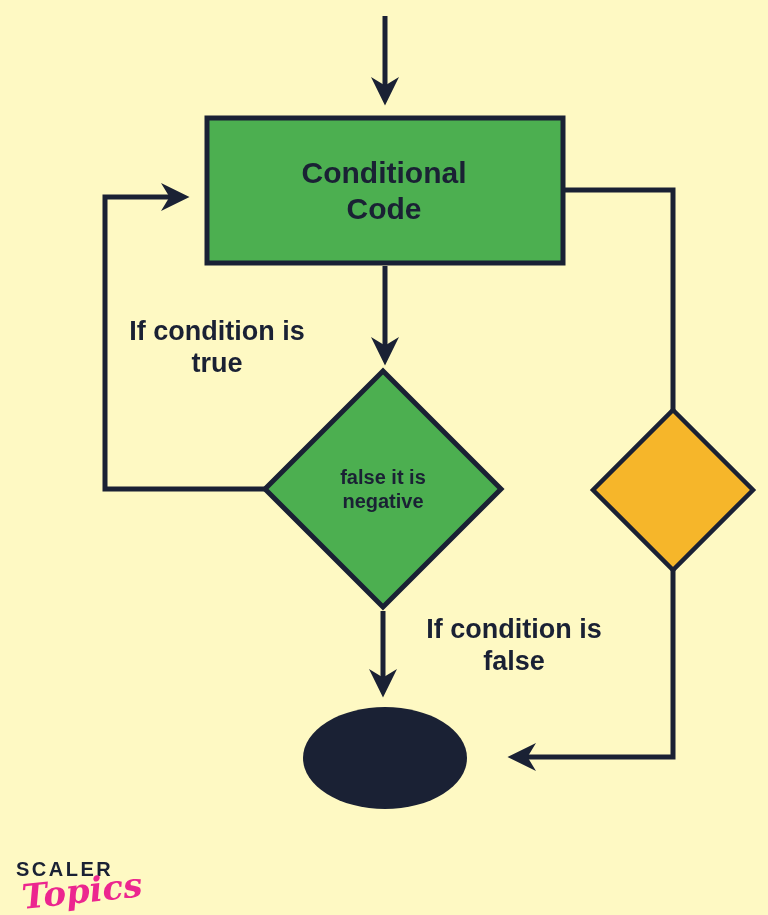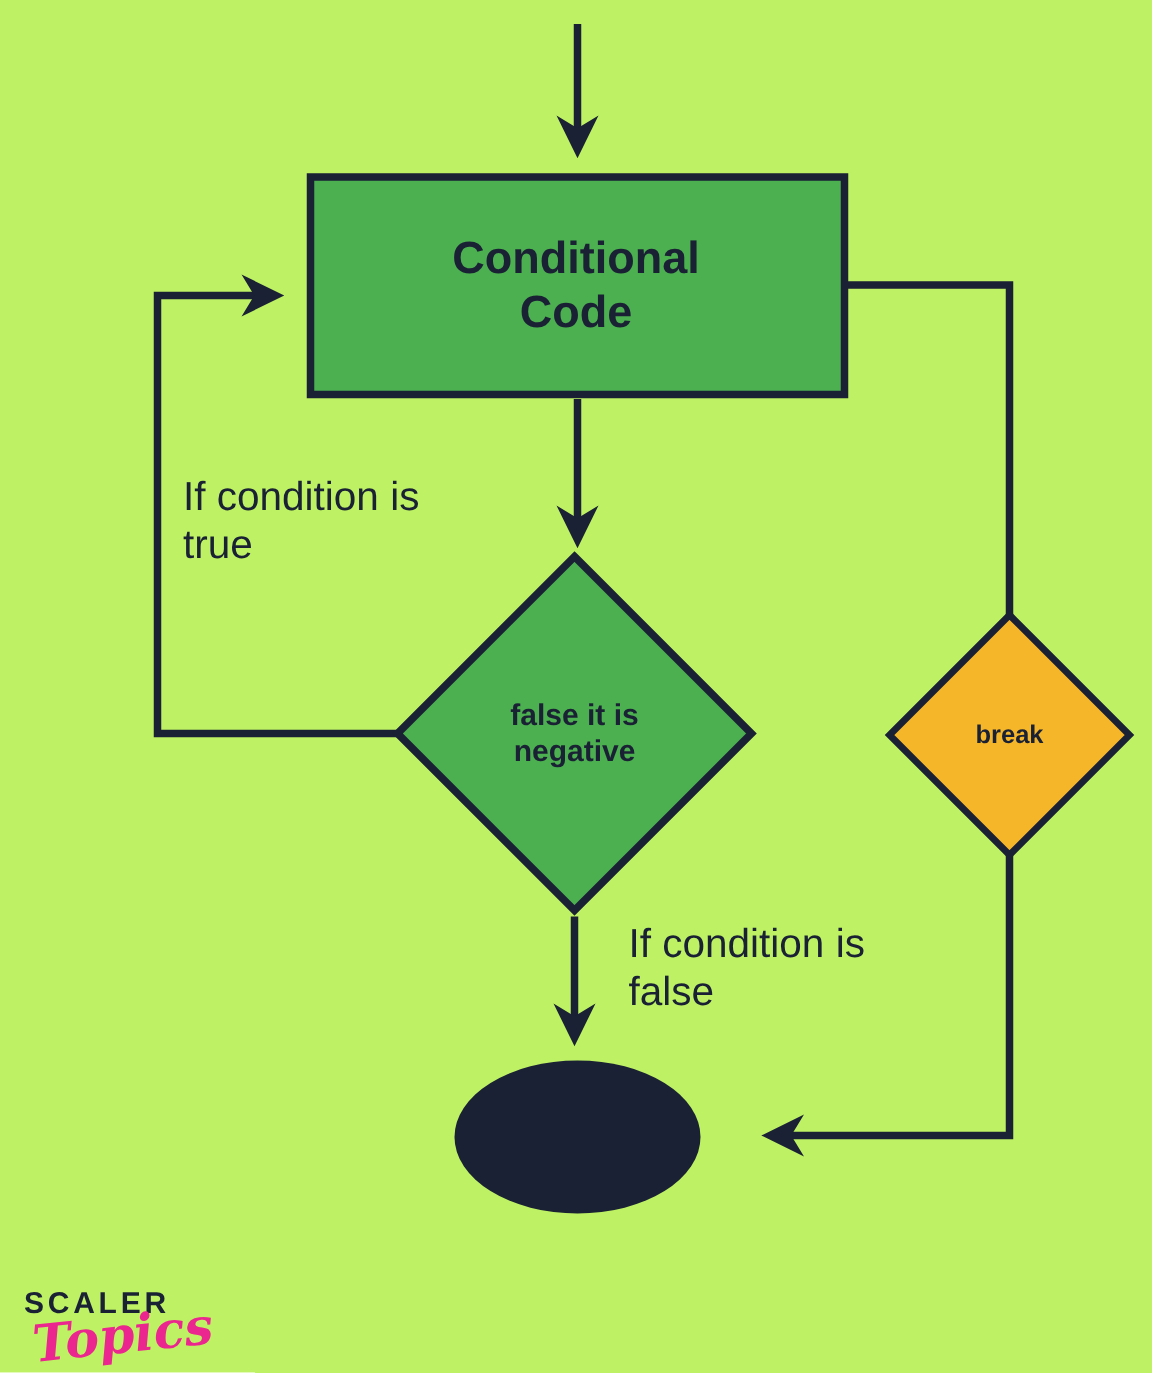--- a/index.html
+++ b/index.html
@@ -1,19 +1,19 @@
 <!DOCTYPE html>
 <html><head>
 <meta charset="utf-8">
 <style>
   html,body{margin:0;padding:0;background:#ffffff;}
   .stage{
     position:relative;
     width:768px;height:915px;
-    background:#bef264;
+    background:#fef9c3;
     font-family:"Liberation Sans", sans-serif;
     overflow:hidden;
   }
   .stage svg{position:absolute;left:0;top:0;}
   .edge{stroke:#1a2134;stroke-width:5;fill:none;}
   .node-rect{fill:#4caf50;stroke:#1a2134;stroke-width:5;}
   .node-diamond-green{fill:#4caf50;stroke:#1a2134;stroke-width:5;stroke-linejoin:miter;}
   .node-diamond-yellow{fill:#f6b62a;stroke:#1a2134;stroke-width:4.5;stroke-linejoin:miter;}
   .node-ellipse{fill:#1a2134;}
   .label{
@@ -24,22 +24,22 @@
     text-align:center;
     line-height:1.18;
   }
   .label-rect{left:254px;top:118px;width:260px;height:145px;font-size:30px;}
   .label-rect .inner{width:200px;}
   .label-diamond{left:308px;top:455px;width:150px;height:70px;font-size:20px;}
   .label-diamond .inner{width:135px;}
   .label-break{left:623px;top:474px;width:100px;height:32px;font-size:17px;}
   .edge-label{
     position:absolute;
-    color:#1a2134;font-weight:normal;font-size:27px;line-height:1.18;
-    text-align:left;
+    color:#1a2134;font-weight:bold;font-size:27px;line-height:1.18;
+    text-align:center;
   }
   .edge-label-true{left:122px;top:316px;width:190px;}
   .edge-label-false{left:419px;top:614px;width:190px;}
   .logo{position:absolute;left:16px;top:822px;}
   .logo-scaler{
     color:#1a2134;font-size:20px;font-weight:800;letter-spacing:2.5px;margin-top:36px;
   }
   .logo-topics{
     font-family:"DejaVu Serif", serif;
     font-style:italic;font-weight:bold;
@@ -74,21 +74,20 @@
   </svg>
 
   <div class="label label-rect">
     <div class="inner">Conditional Code</div>
   </div>
 
   <div class="label label-diamond">
     <div class="inner">false it is negative</div>
   </div>
 
-  <div class="label label-break">break</div>
 
   <div class="edge-label edge-label-true">If condition is true</div>
 
   <div class="edge-label edge-label-false">If condition is false</div>
 
   <div class="logo">
     <div class="logo-scaler">SCALER</div>
     <div class="logo-topics">Topics</div>
   </div>
 

